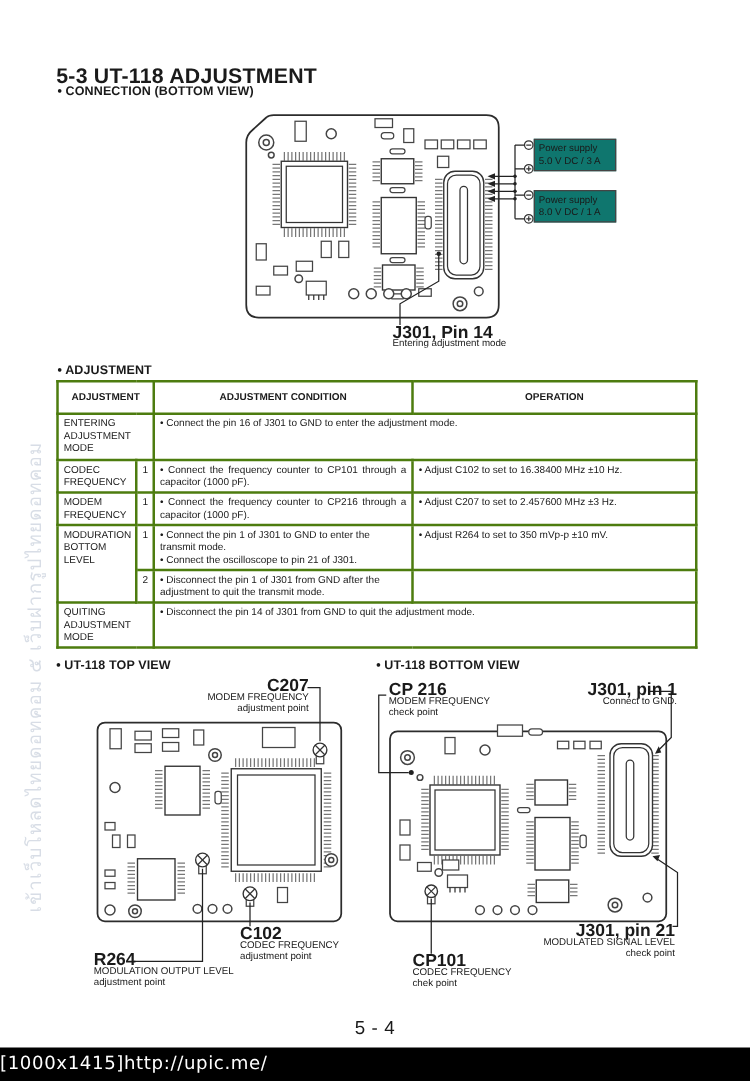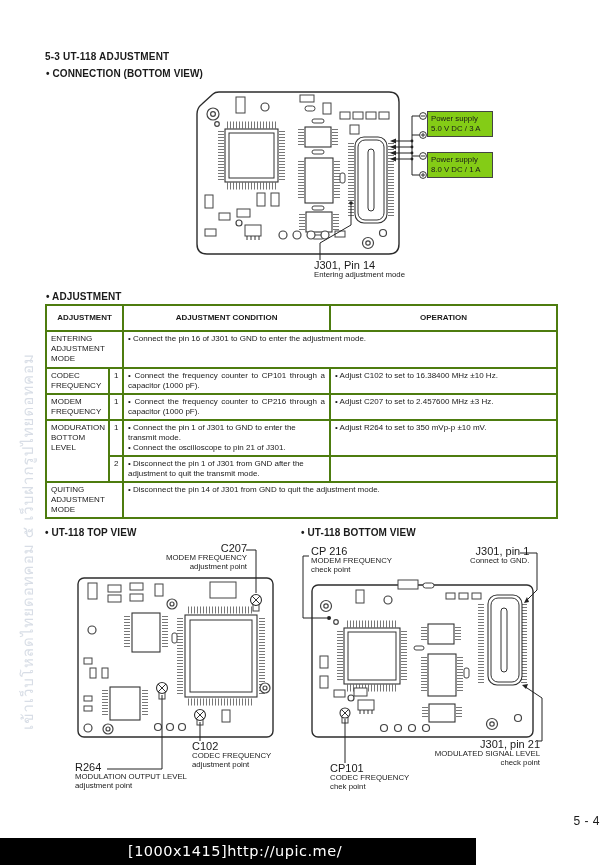--- a/index.html
+++ b/index.html
@@ -1,40 +1,40 @@
 <!DOCTYPE html>
 <html><head>
 <meta charset="utf-8">
 <style>
   html,body{margin:0;padding:0;background:#e8e8e8;}
   #page{position:relative;width:600px;height:865px;background:#ffffff;overflow:hidden;
         font-family:"Liberation Sans",sans-serif;color:#1a1a1a;}
   .abs{position:absolute;}
-  .title{font-size:10px;font-weight:bold;letter-spacing:.2px;text-align:center;}
+  .title{font-size:17px;font-weight:bold;letter-spacing:.2px;text-align:center;}
   .bullet{font-size:10px;font-weight:bold;letter-spacing:.1px;}
   
   table.adj{border-collapse:collapse;table-layout:fixed;width:511px;font-size:8px;line-height:10px;}
   table.adj th,table.adj td{border:2px solid #4d7c0f;padding:2px 4px;vertical-align:top;}
   table.adj th{font-size:8px;text-align:center;vertical-align:middle;height:20px;}
   table.adj{border:1.5px solid #222;}
   td.stepcol{text-align:center;}
   .multiline{white-space:pre-line;}
   .just{text-align:justify;}
   
   .callout{font-size:7.8px;line-height:9.3px;}
-  .callout .ref{font-size:11px;font-weight:normal;line-height:10px;}
+  .callout .ref{font-size:14px;font-weight:bold;line-height:10px;}
   .rt{text-align:right;}
   
-  .psbox{width:58px;height:20px;border:1px solid #444;background:#84cc16;padding:2px 3px;
+  .psbox{width:58px;height:20px;border:1px solid #444;background:#0f766e;padding:2px 3px;
          font-size:7.8px;line-height:10px;white-space:nowrap;}
   
-  #footerbar{left:0;top:838px;width:476px;height:27px;background:#000;color:#fff;
+  #footerbar{left:0;top:838px;width:600px;height:27px;background:#000;color:#fff;
              font-family:"DejaVu Sans",sans-serif;font-size:14.5px;line-height:26px;
-             text-align:center;padding-right:6px;box-sizing:border-box;letter-spacing:.5px;}
-  #pagenum{left:0;top:814px;width:600px;text-align:right;font-size:12px;letter-spacing:.5px;}
+             text-align:left;padding-right:6px;box-sizing:border-box;letter-spacing:.5px;}
+  #pagenum{left:0;top:814px;width:600px;text-align:center;font-size:15px;letter-spacing:.5px;}
   #watermark{left:-252px;top:438px;width:560px;transform:rotate(-90deg);
              font-size:15px;color:#b9c3d2;opacity:.55;letter-spacing:1px;white-space:nowrap;}
   svg{display:block;}
   svg .brd{fill:#fff;stroke:#2c2c2c;stroke-width:1.4;}
   svg .chip{fill:#fff;stroke:#333;stroke-width:1.1;}
   svg .pinV{stroke:#777;stroke-width:7;stroke-dasharray:1 2;fill:none;}
   svg .pinH{stroke:#777;stroke-width:6;stroke-dasharray:1 2;fill:none;}
   svg .thin{fill:none;stroke:#333;stroke-width:1;}
   svg .wire{fill:none;stroke:#222;stroke-width:1;}
   svg .part{fill:#fff;stroke:#444;stroke-width:1;}

